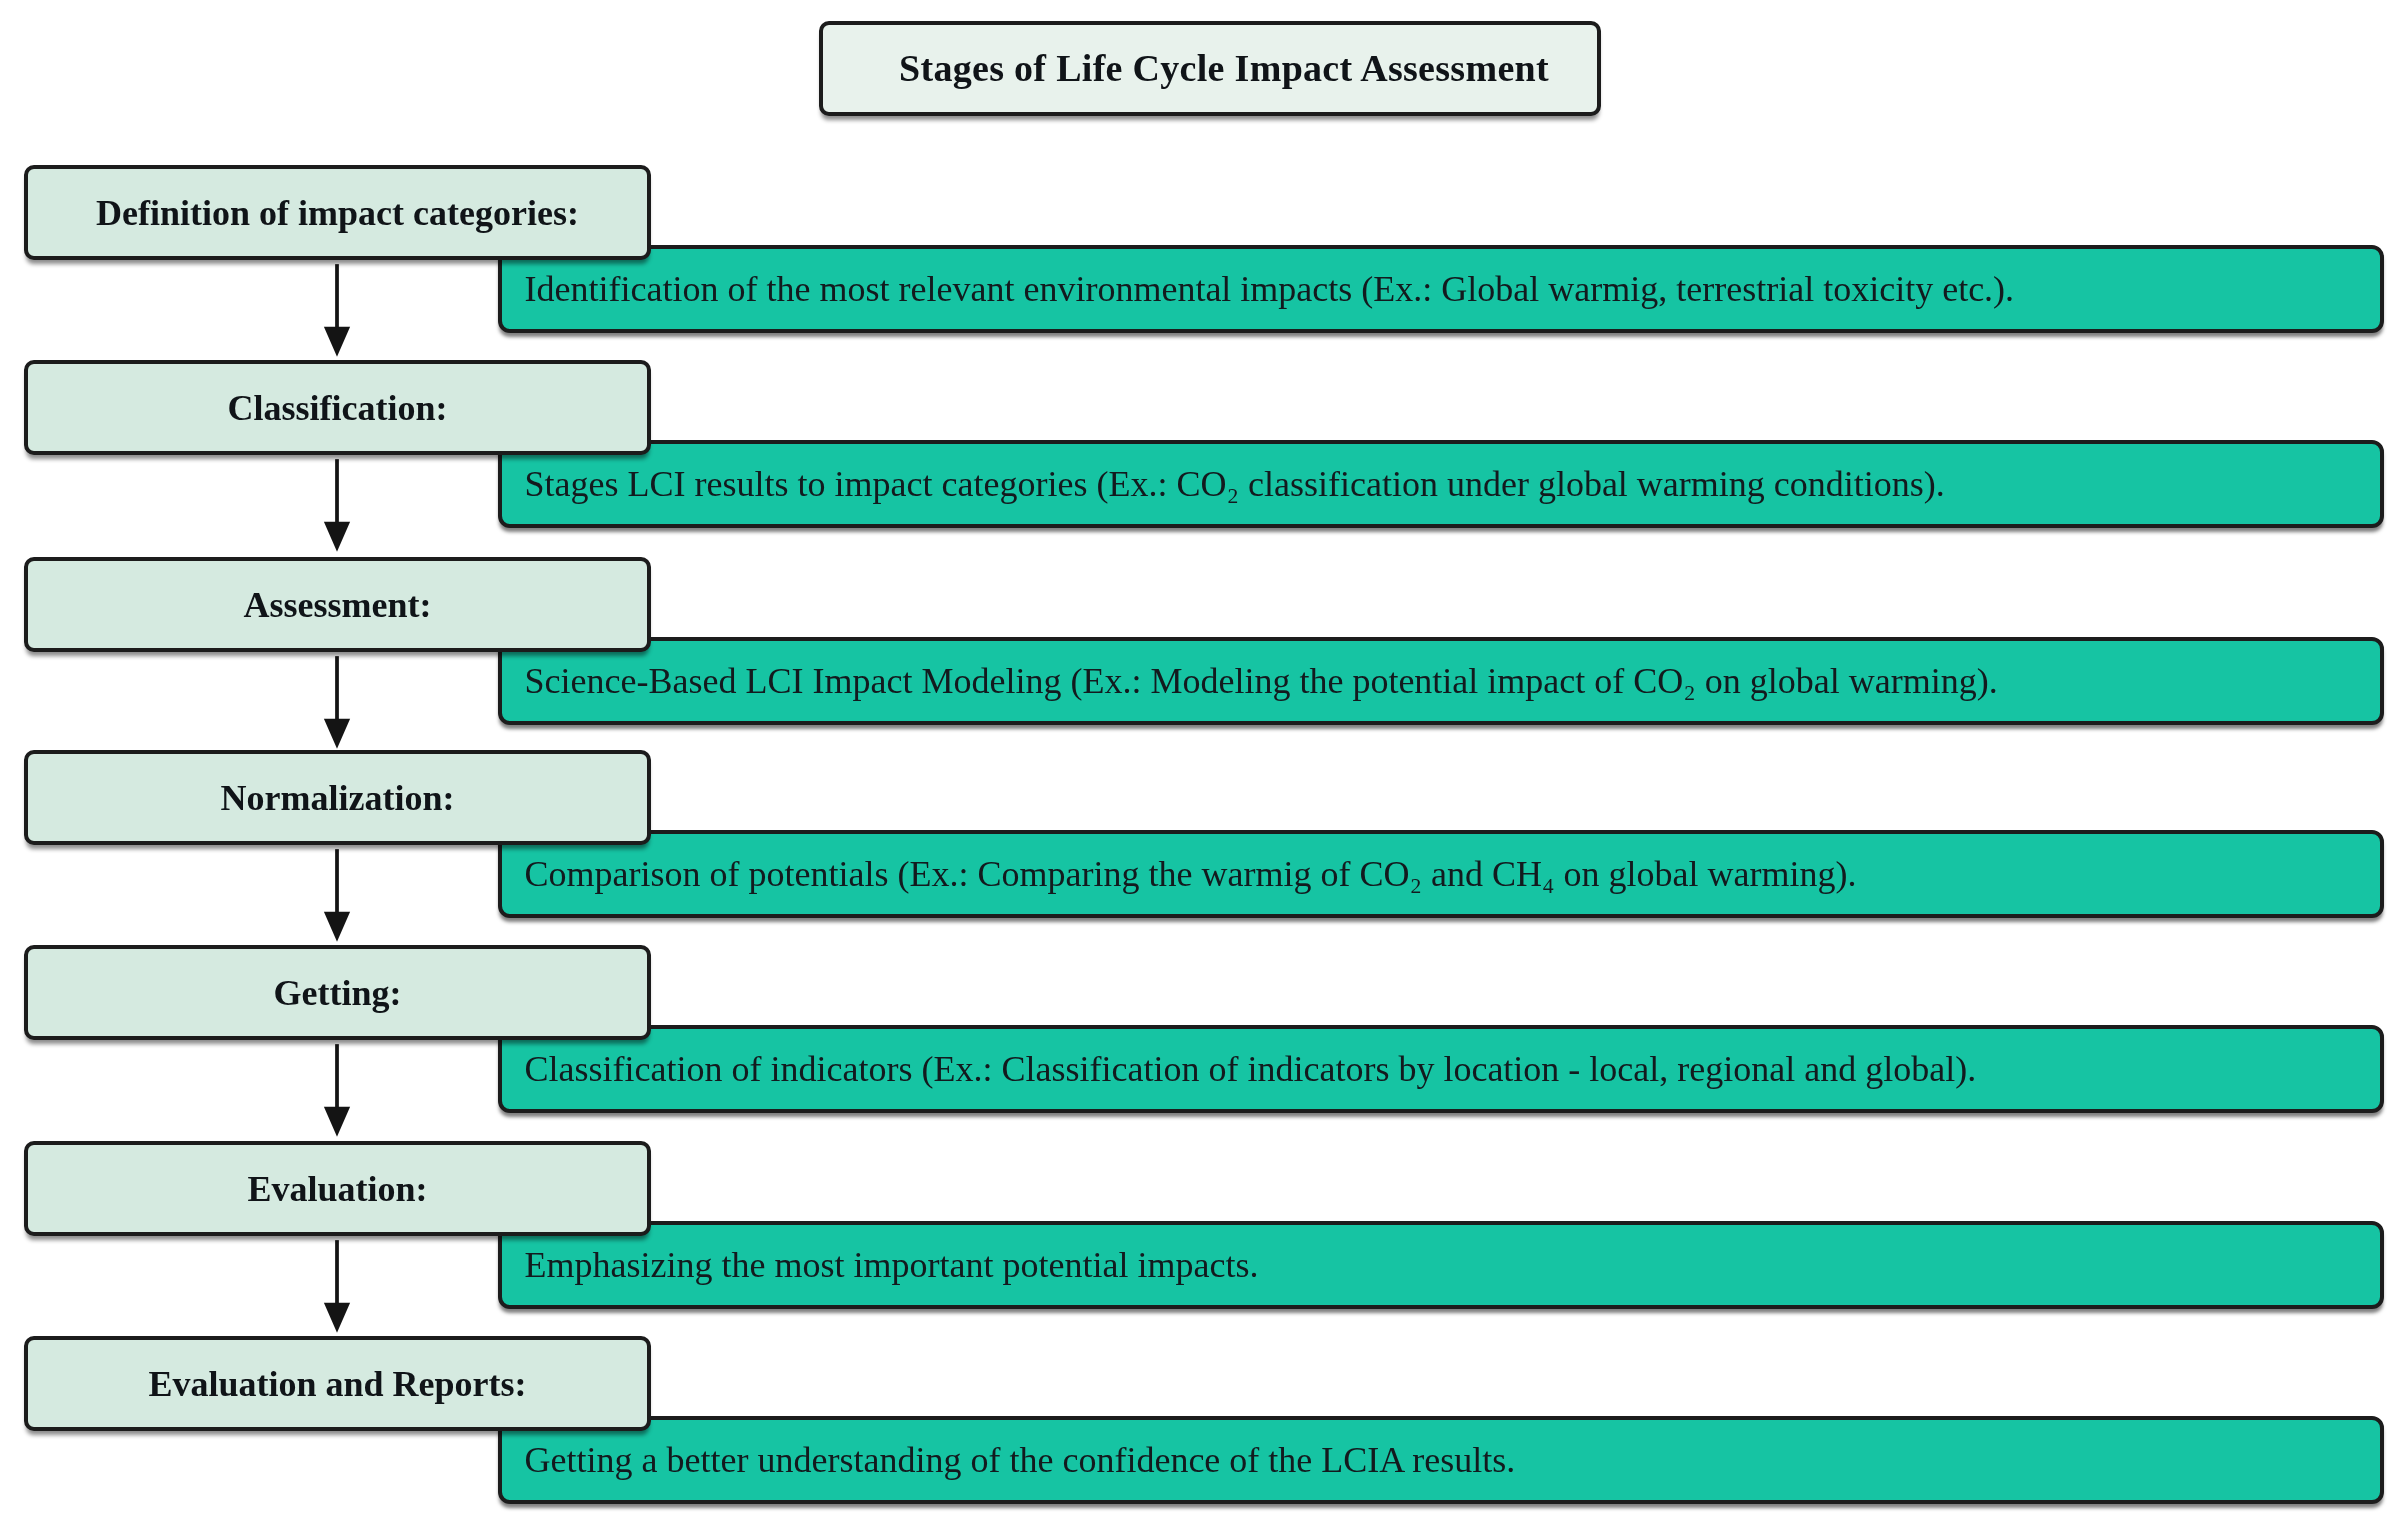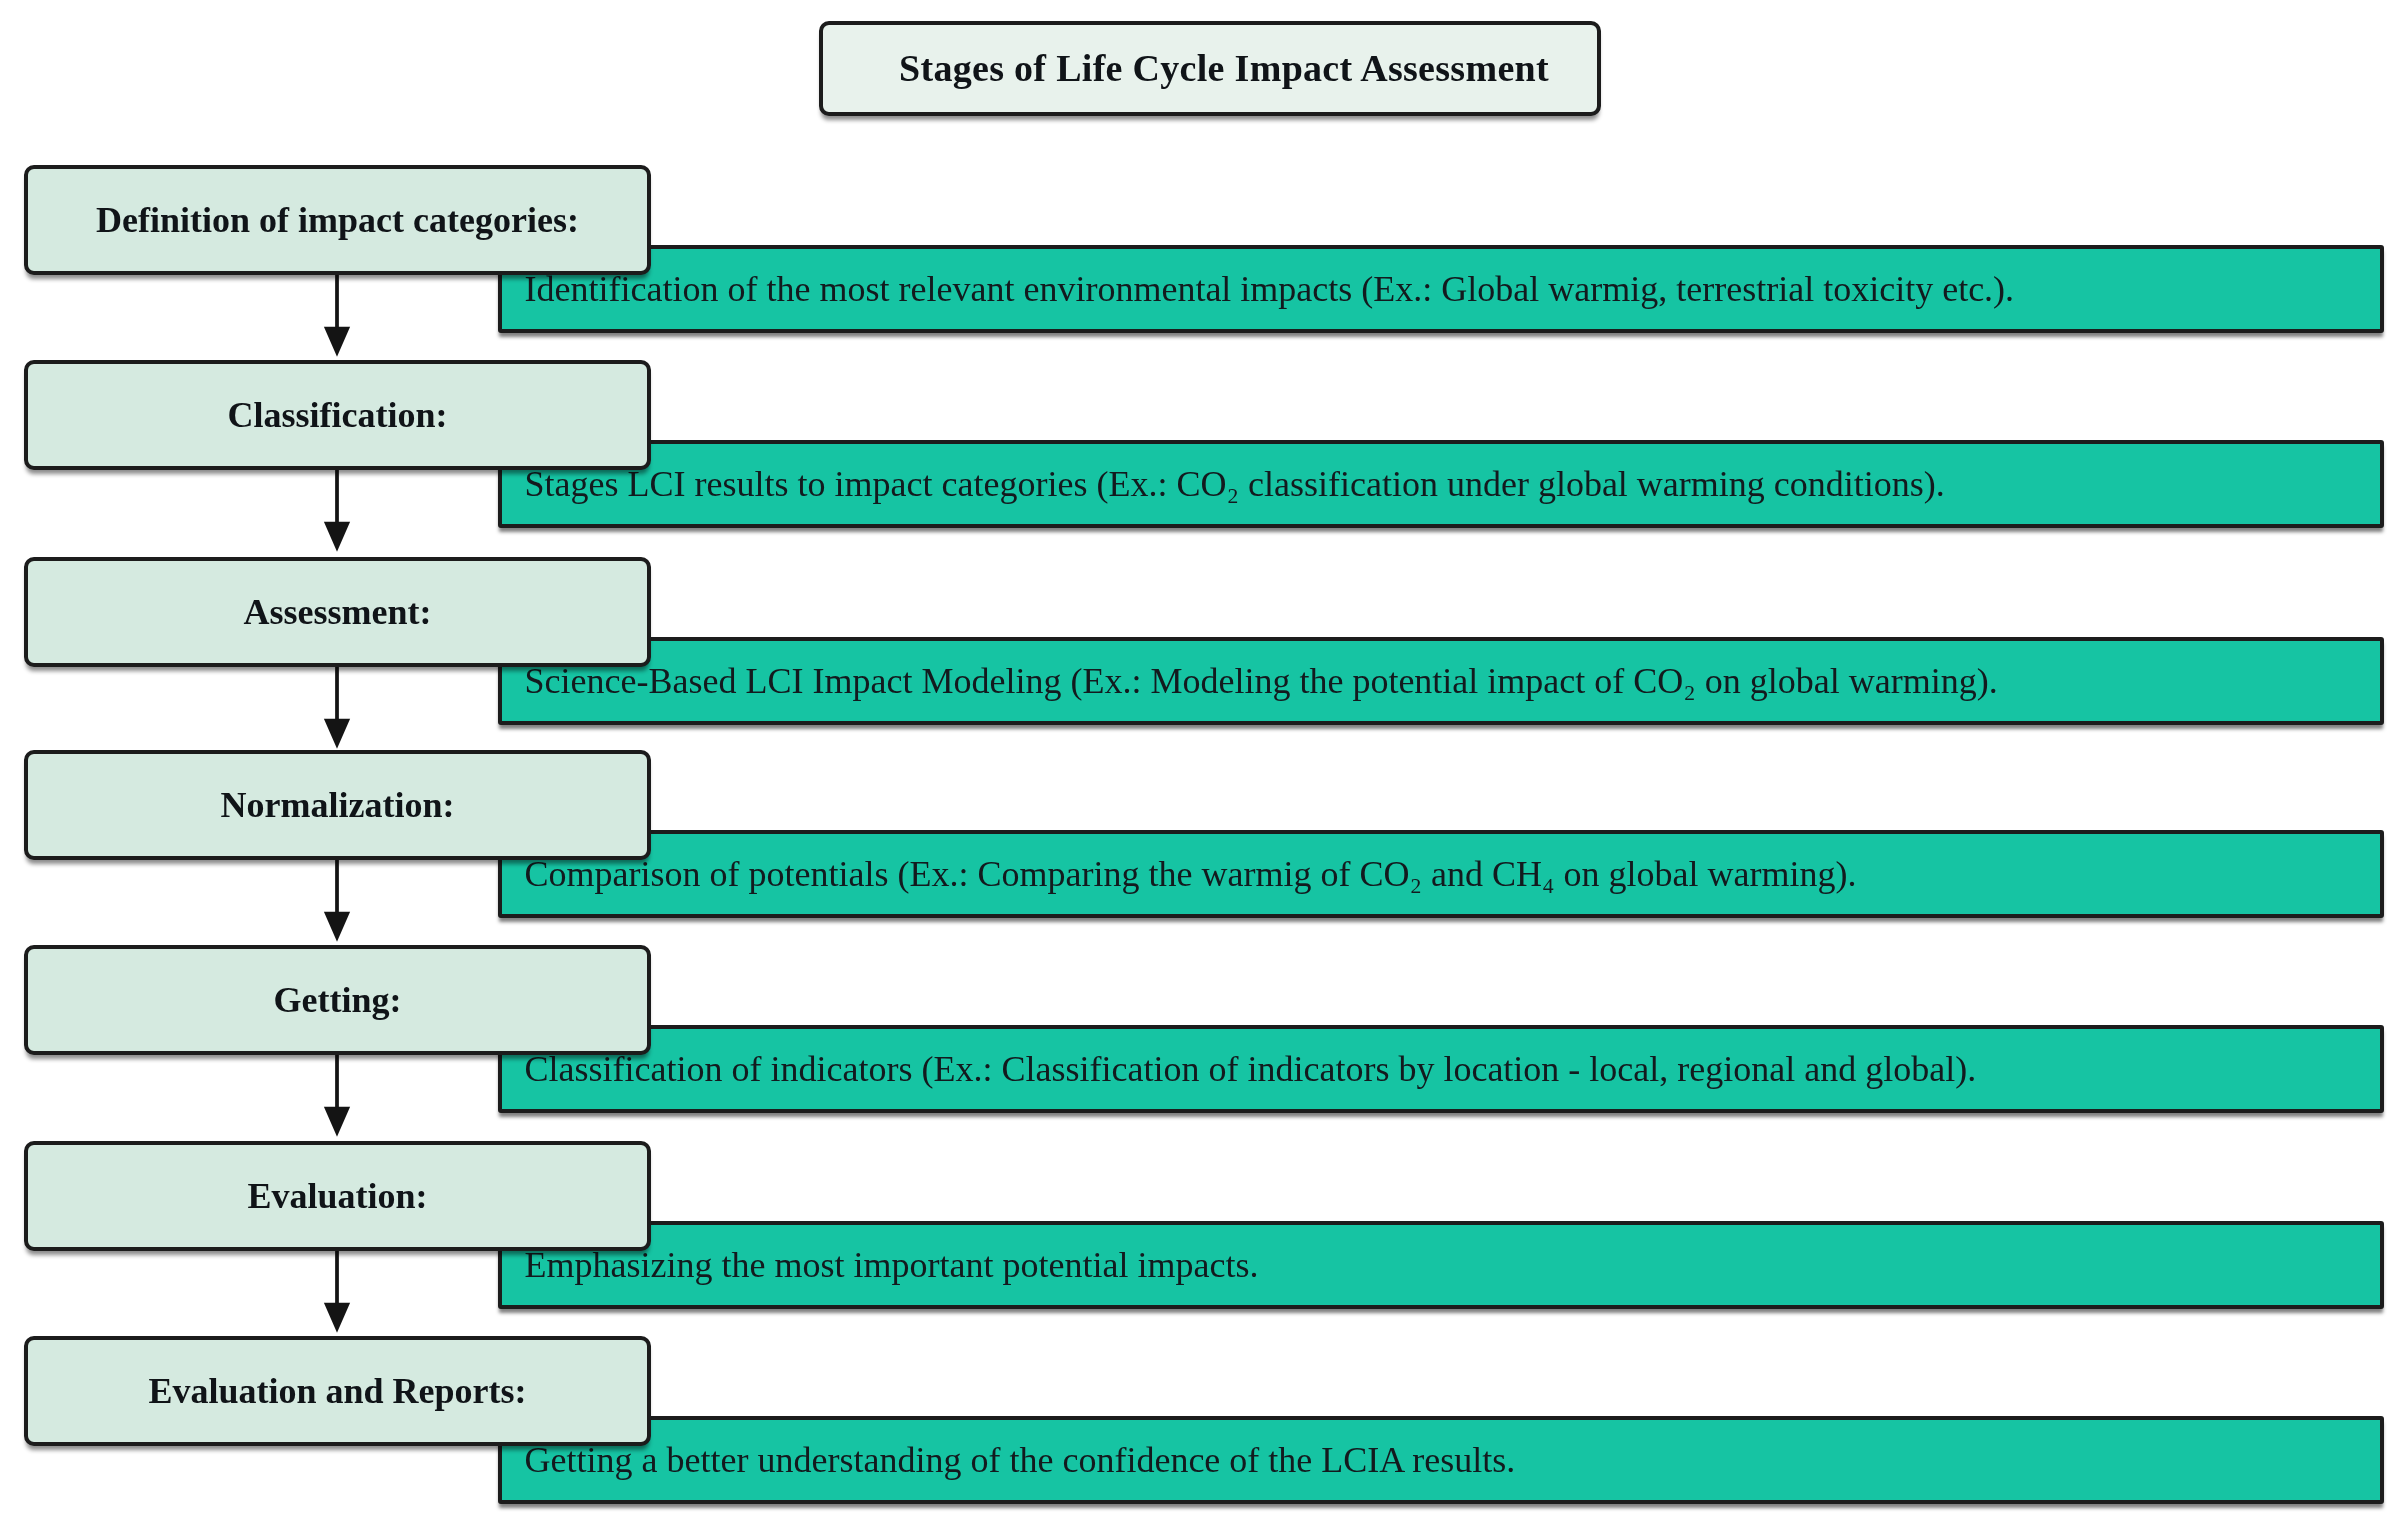--- a/index.html
+++ b/index.html
@@ -37,31 +37,31 @@
   .row:nth-of-type(4){top:557px;}
   .row:nth-of-type(5){top:750px;}
   .row:nth-of-type(6){top:945px;}
   .row:nth-of-type(7){top:1141px;}
   .row:nth-of-type(8){top:1336px;}
   .bar{
     position:absolute;left:498px;top:80px;width:1886px;height:88px;
     box-sizing:border-box;
     background:var(--teal);
     border:4.4px solid var(--border);
-    border-radius:3px;
+    border-radius:12px;
     display:flex;align-items:center;
     padding:0 22.6px;
     box-shadow:0 5px 3.8px -1.9px rgba(0,0,0,.5);
     z-index:1;
   }
   .bar span{
     font-size:36px;color:var(--ink);white-space:nowrap;
   }
   .stage{
-    position:absolute;left:24px;top:0;width:627px;height:110px;
+    position:absolute;left:24px;top:0;width:627px;height:95px;
     box-sizing:border-box;
     background:var(--mint);
     border:4.4px solid var(--border);
     border-radius:10px;
     display:flex;align-items:center;justify-content:center;
     box-shadow:0 5.6px 4.4px -2.5px rgba(0,0,0,.45);
     z-index:3;
   }
   .stage span{
     font-size:36px;font-weight:bold;color:#101418;white-space:nowrap;

